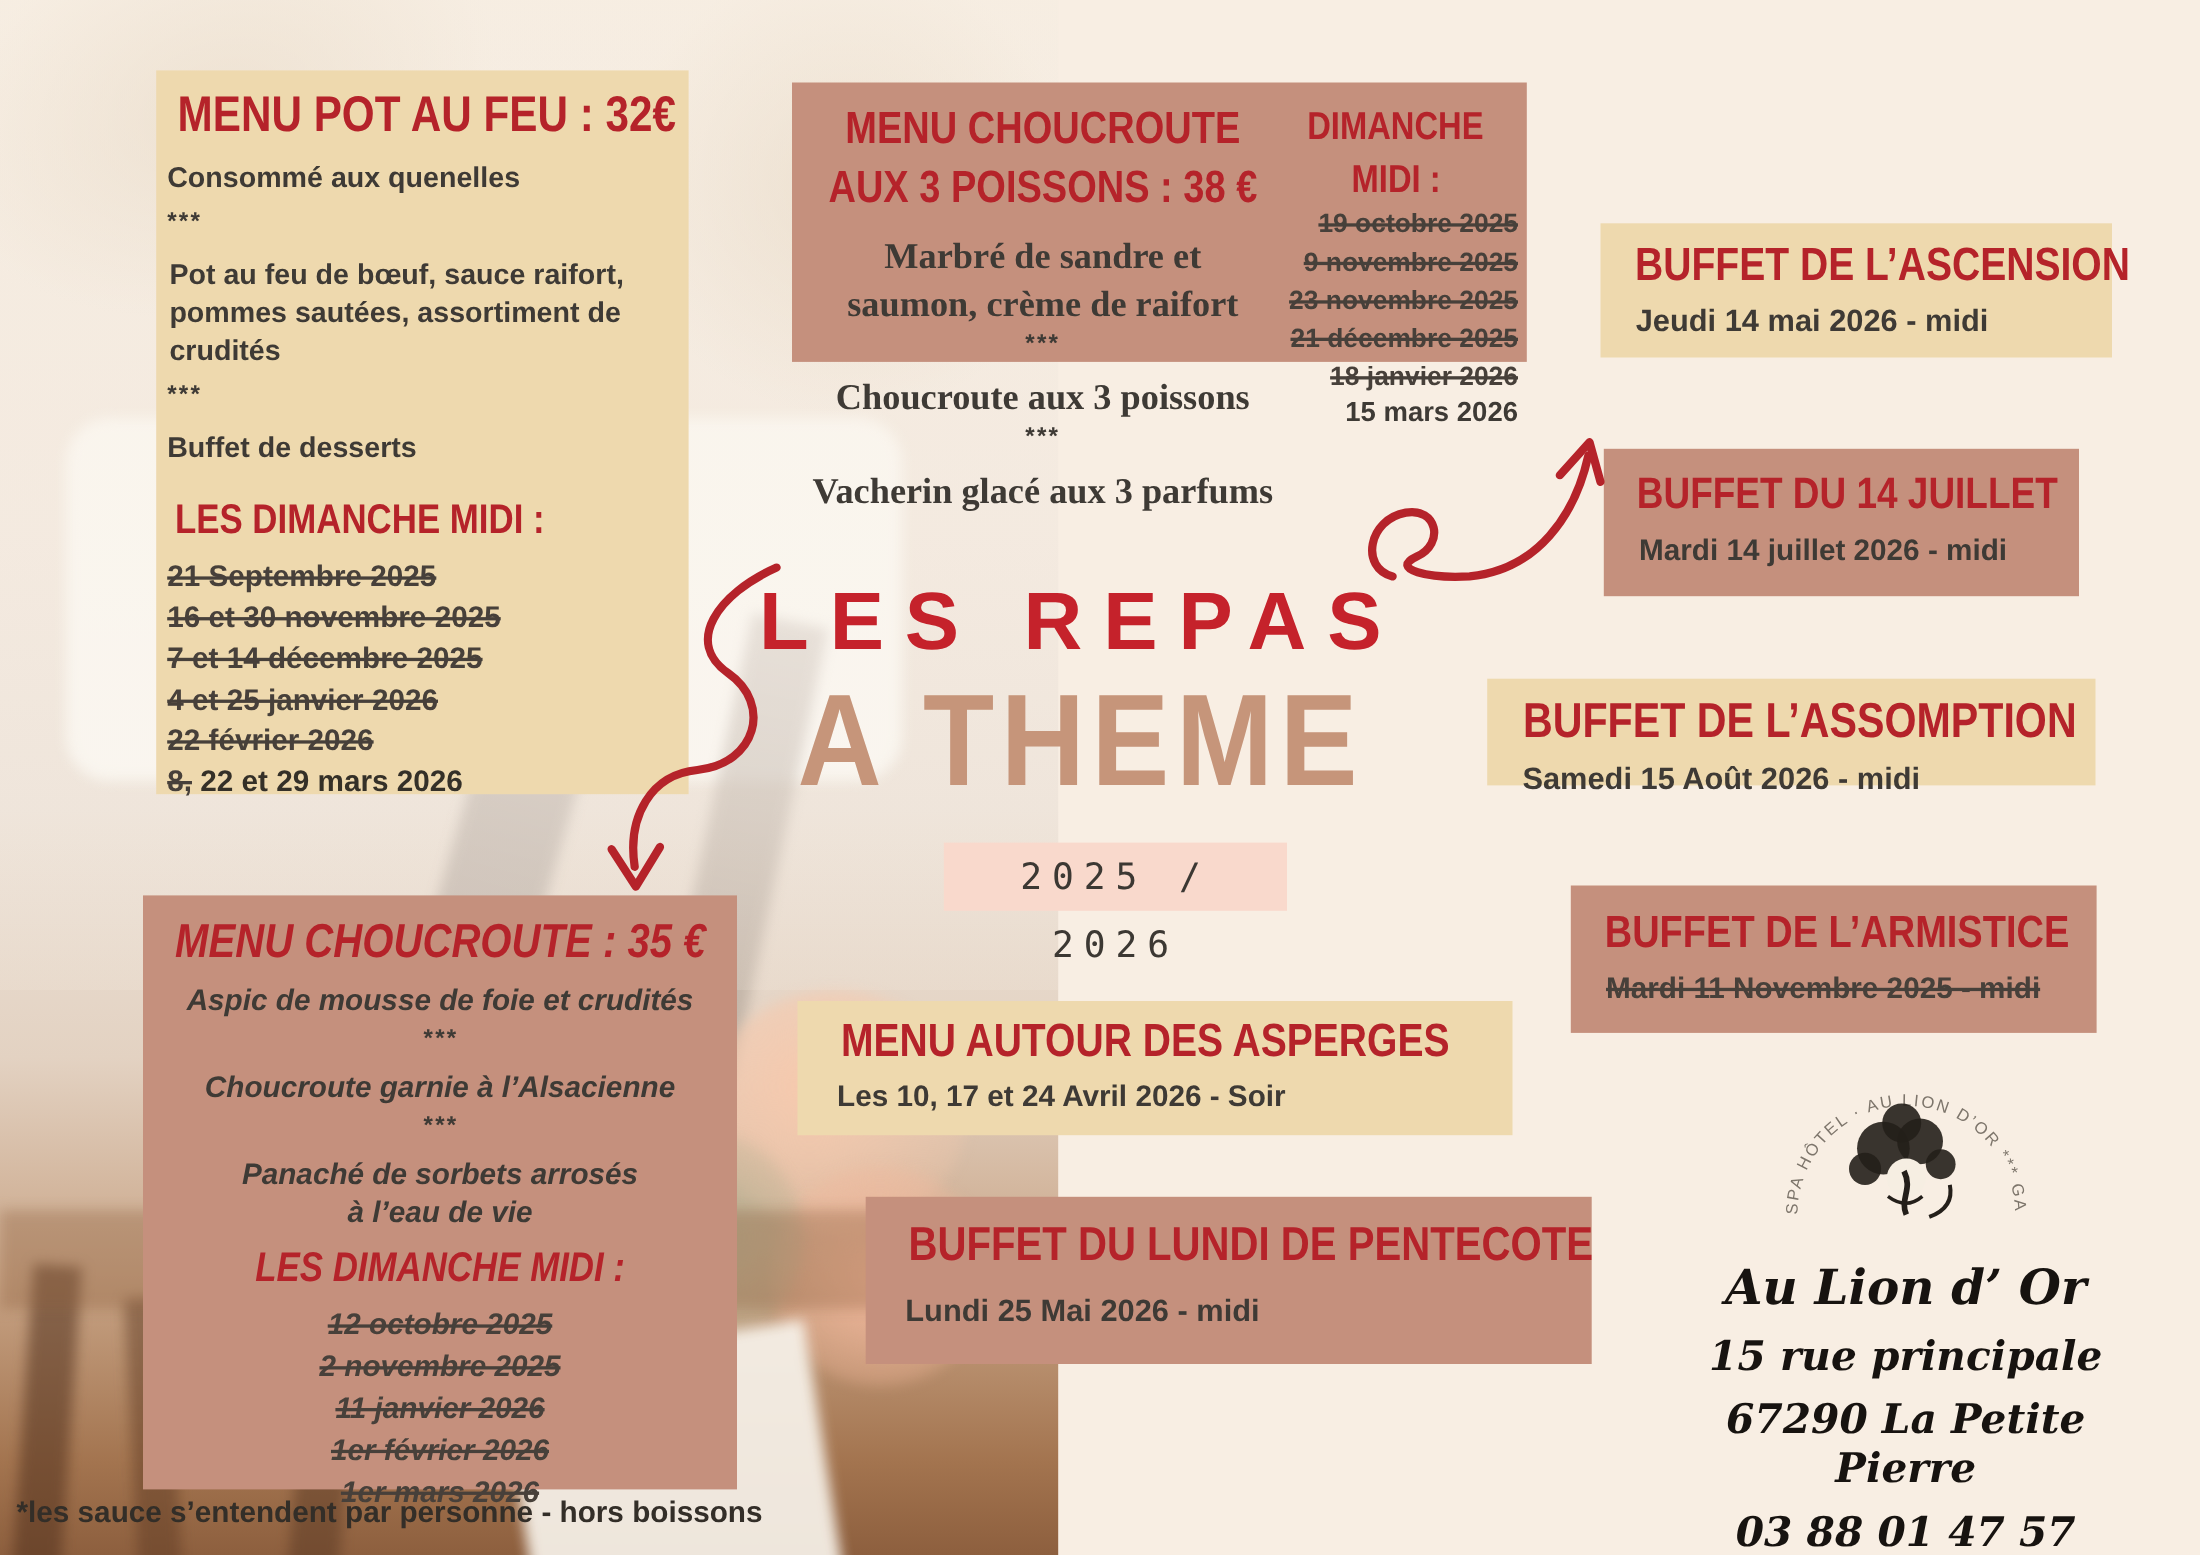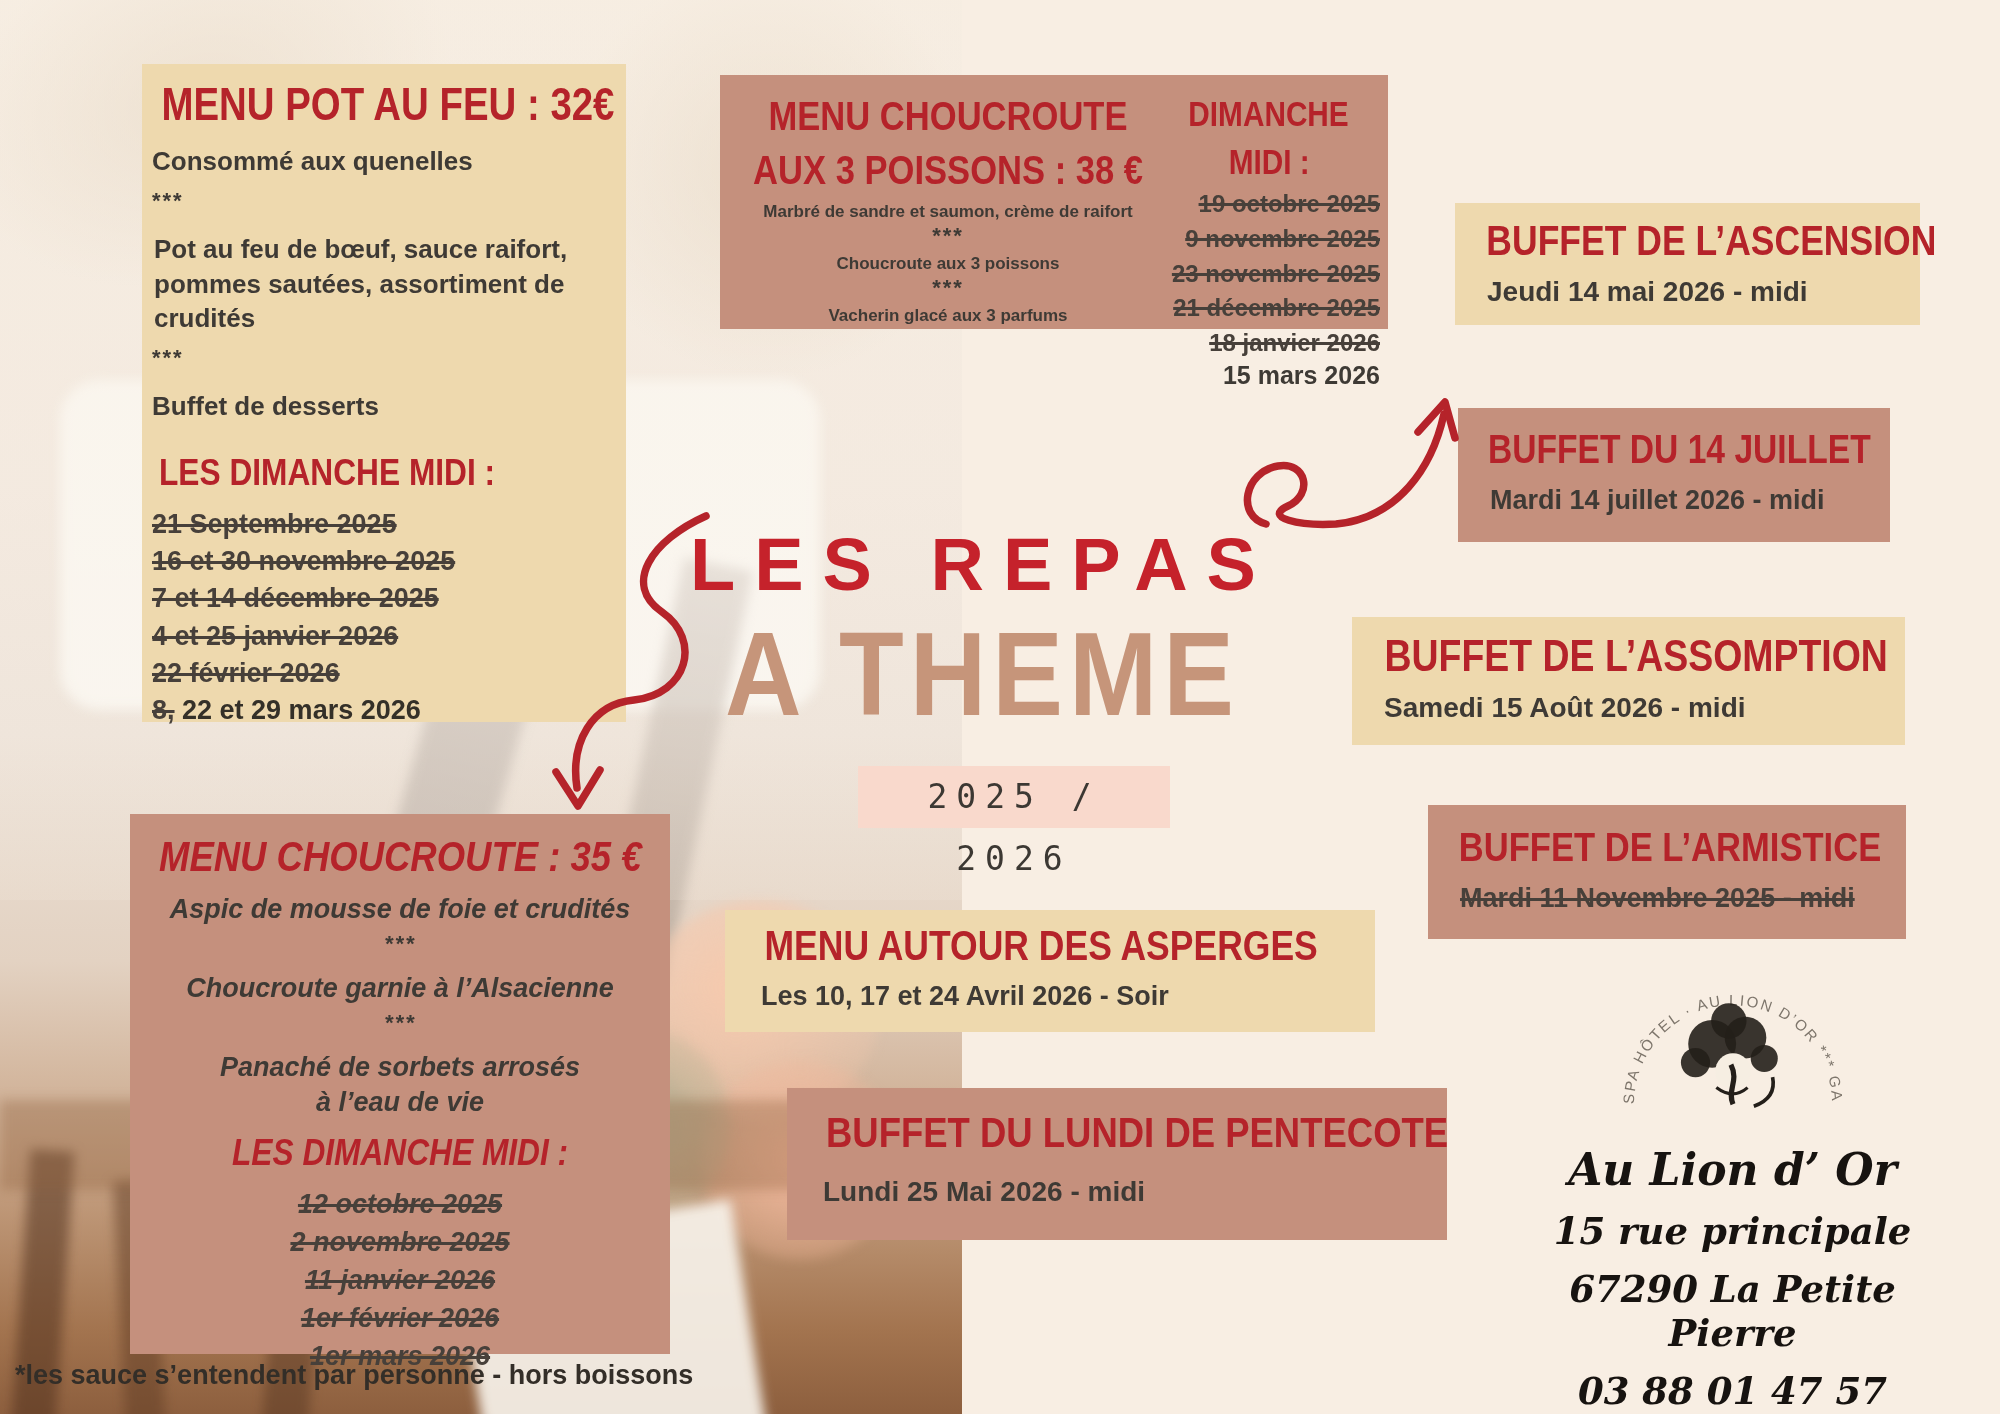--- a/index.html
+++ b/index.html
@@ -35,34 +35,34 @@
   #potaufeu .item { font-size:26px; line-height:1.32; margin-top:18px; }
   #potaufeu .sep { margin-top:10px; }
   #potaufeu .sub { font-size:33px; margin-top:30px; }
   #potaufeu .date-line { font-size:27px; line-height:1.38; }
   #potaufeu .dates { margin-top:16px; }
   .final b { color:#343028; }
   
   #chouc3p { left:720px; top:75px; width:668px; height:254px; }
   #chouc3p .colL { position:absolute; left:8px; top:14px; width:440px; text-align:center; }
   #chouc3p .colL .rt { font-size:36px; line-height:1.5; }
-  #chouc3p .colL .item { font-size:17px; line-height:1.3; margin-top:4px; }
+  #chouc3p .colL .item { font-size:33px; line-height:1.3; margin-top:16px;font-family:Liberation Serif, serif; }
   #chouc3p .colR { position:absolute; left:438px; top:16px; width:222px; text-align:right; }
   #chouc3p .colR .rt { font-size:31px; line-height:1.55; text-align:center; }
   #chouc3p .colR .date-line { font-size:24px; line-height:1.45; }
   #chouc3p .colR .final { font-size:25px; font-weight:700; }
   
   .buffet .rt { display:block; padding:18px 0 0 22px; }
   .buffet .bdate { font-size:28px; font-weight:700; padding:14px 0 0 32px; }
   #ascension { left:1455px; top:203px; width:465px; height:122px; }
   #ascension .rt { font-size:37px; }
   #juillet { left:1458px; top:408px; width:432px; height:134px; }
   #juillet .rt { font-size:35px; padding-top:22px; }
   #juillet .bdate { font-size:27px; padding-top:16px; }
-  #assomption { left:1352px; top:617px; width:553px; height:128px; }
+  #assomption { left:1352px; top:617px; width:553px; height:97px; }
   #assomption .rt { font-size:39px; }
   #armistice { left:1428px; top:805px; width:478px; height:134px; }
   #armistice .rt { font-size:36px; padding-top:22px; }
   #armistice .bdate { font-size:27px; padding-top:16px; font-weight:600; }
   
   #headline1 { position:absolute; left:660px; top:522px; width:645px; text-align:center;
                color:#c5222b; font-size:74px; font-weight:700; letter-spacing:19px; }
   #headline2 { position:absolute; left:660px; top:606px; width:645px; text-align:center;
                color:#c6957a; font-size:106px; font-weight:700; letter-spacing:6px; }
   #headline2 > span { display:inline-block; transform:scale(1.0,1.12); transform-origin:center top; white-space:nowrap; }

